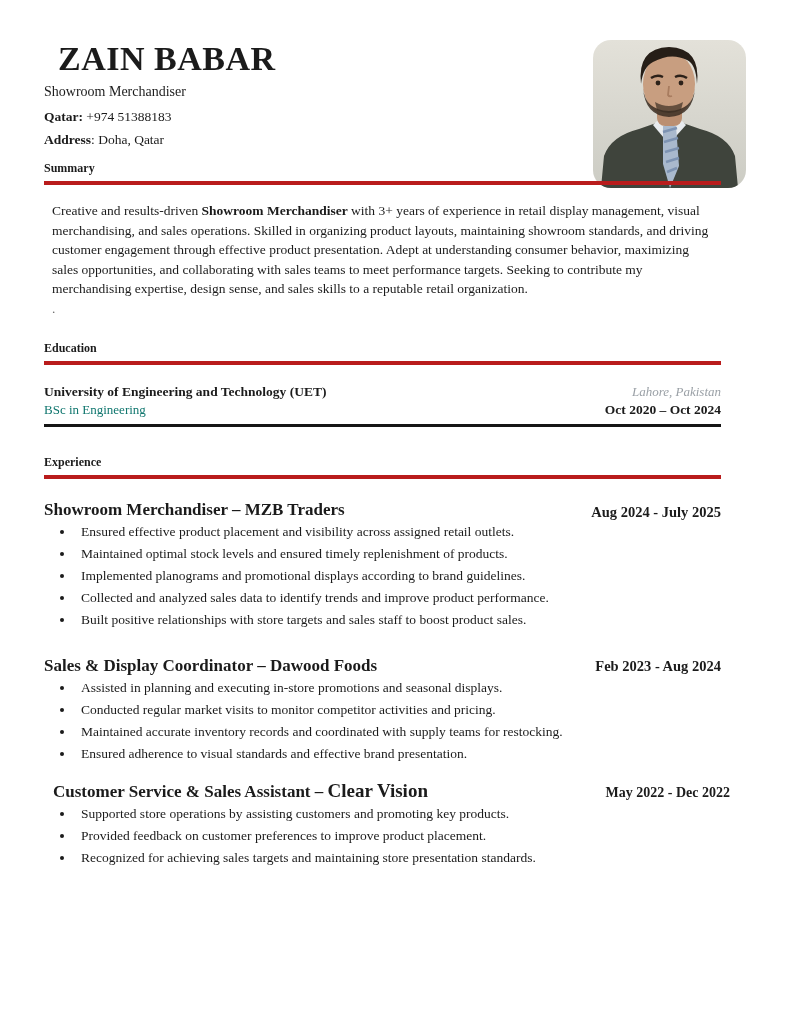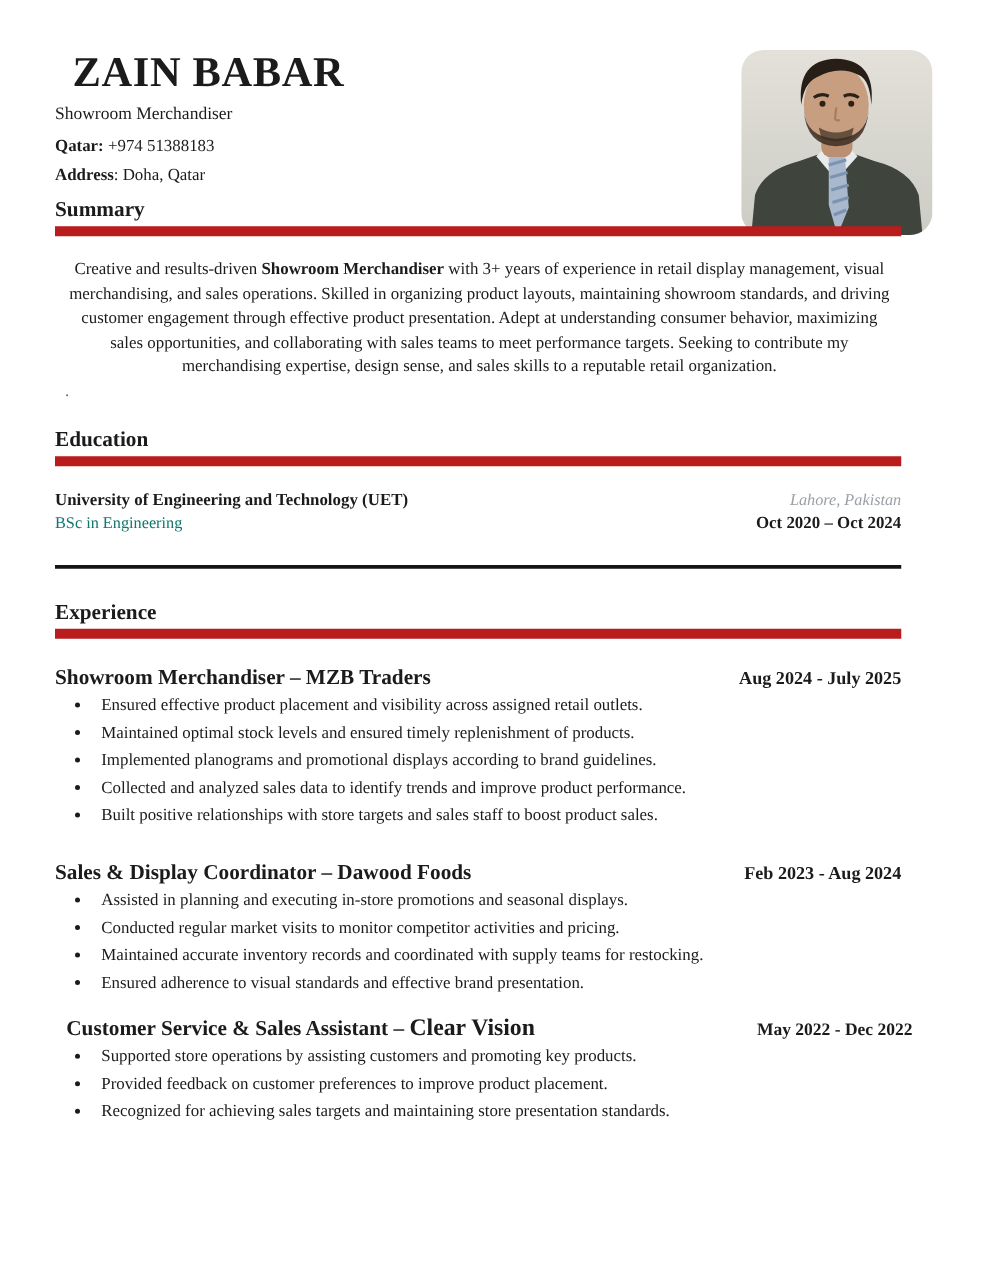--- a/index.html
+++ b/index.html
@@ -45,59 +45,58 @@
   }
 
   .photo-frame {
     position: absolute;
     left: 593px; top: 40px;
     width: 153px; height: 148px;
   }
 
   
   .section-heading {
-    font-size: 17px;
+    font-size: 12px;
     font-weight: bold;
     padding-bottom: 3px;
-    border-bottom: 8px solid #b91c1c;
+    border-bottom: 4px solid #b91c1c;
     line-height: 20px;
   }
   .h-summary    { margin-top: 7px; }
   .h-education  { margin-top: 20px; }
   .h-experience { margin-top: 25px; }
 
   
   .summary-text {
     margin: 16px 6px 0 8px;
     font-size: 13.5px;
     line-height: 19.5px;
-    text-align: center;
   }
   .summary-text .emph { font-weight: bold; }
   .stray-dot {
     margin: 0 0 0 8px;
     font-size: 13.5px;
     line-height: 19px;
     color: #6e6e6e;
   }
 
   
-  .edu-block { margin-top: 18px; padding-bottom: 25px; border-bottom: 3px solid #151515; }
+  .edu-block { margin-top: 18px; padding-bottom: 5px; border-bottom: 3px solid #151515; }
   .row { display: flex; justify-content: space-between; align-items: baseline; }
   .edu-institution { font-weight: bold; font-size: 13.5px; line-height: 18px; }
   .edu-location { font-style: italic; color: #9aa0a6; font-size: 13px; }
   .edu-degree { color: #0f766e; font-size: 13px; line-height: 18px; }
   .edu-dates { font-weight: bold; font-size: 13.5px; }
 
   
   .job-header { display: flex; justify-content: space-between; align-items: baseline; }
   .job-title { font-weight: bold; font-size: 17px; line-height: 22px; }
   .job-title .title-emph { font-size: 19px; }
   .job-dates { font-weight: bold; font-size: 14.5px; white-space: nowrap; }
-  .job-1 { margin-top: 20px; }
+  .job-1 { margin-top: 20px; align-items: flex-end; }
   .job-2 { margin-top: 26px; }
   .job-3 { margin-top: 17px; margin-left: 9px; }
   .job-3 .job-dates { font-size: 14px; margin-right: -9px; }
 
   ul.bullets {
     margin: 1px; padding-left: 30px;
     list-style: disc;
   }
   ul.bullets li {
     font-size: 13.5px;

